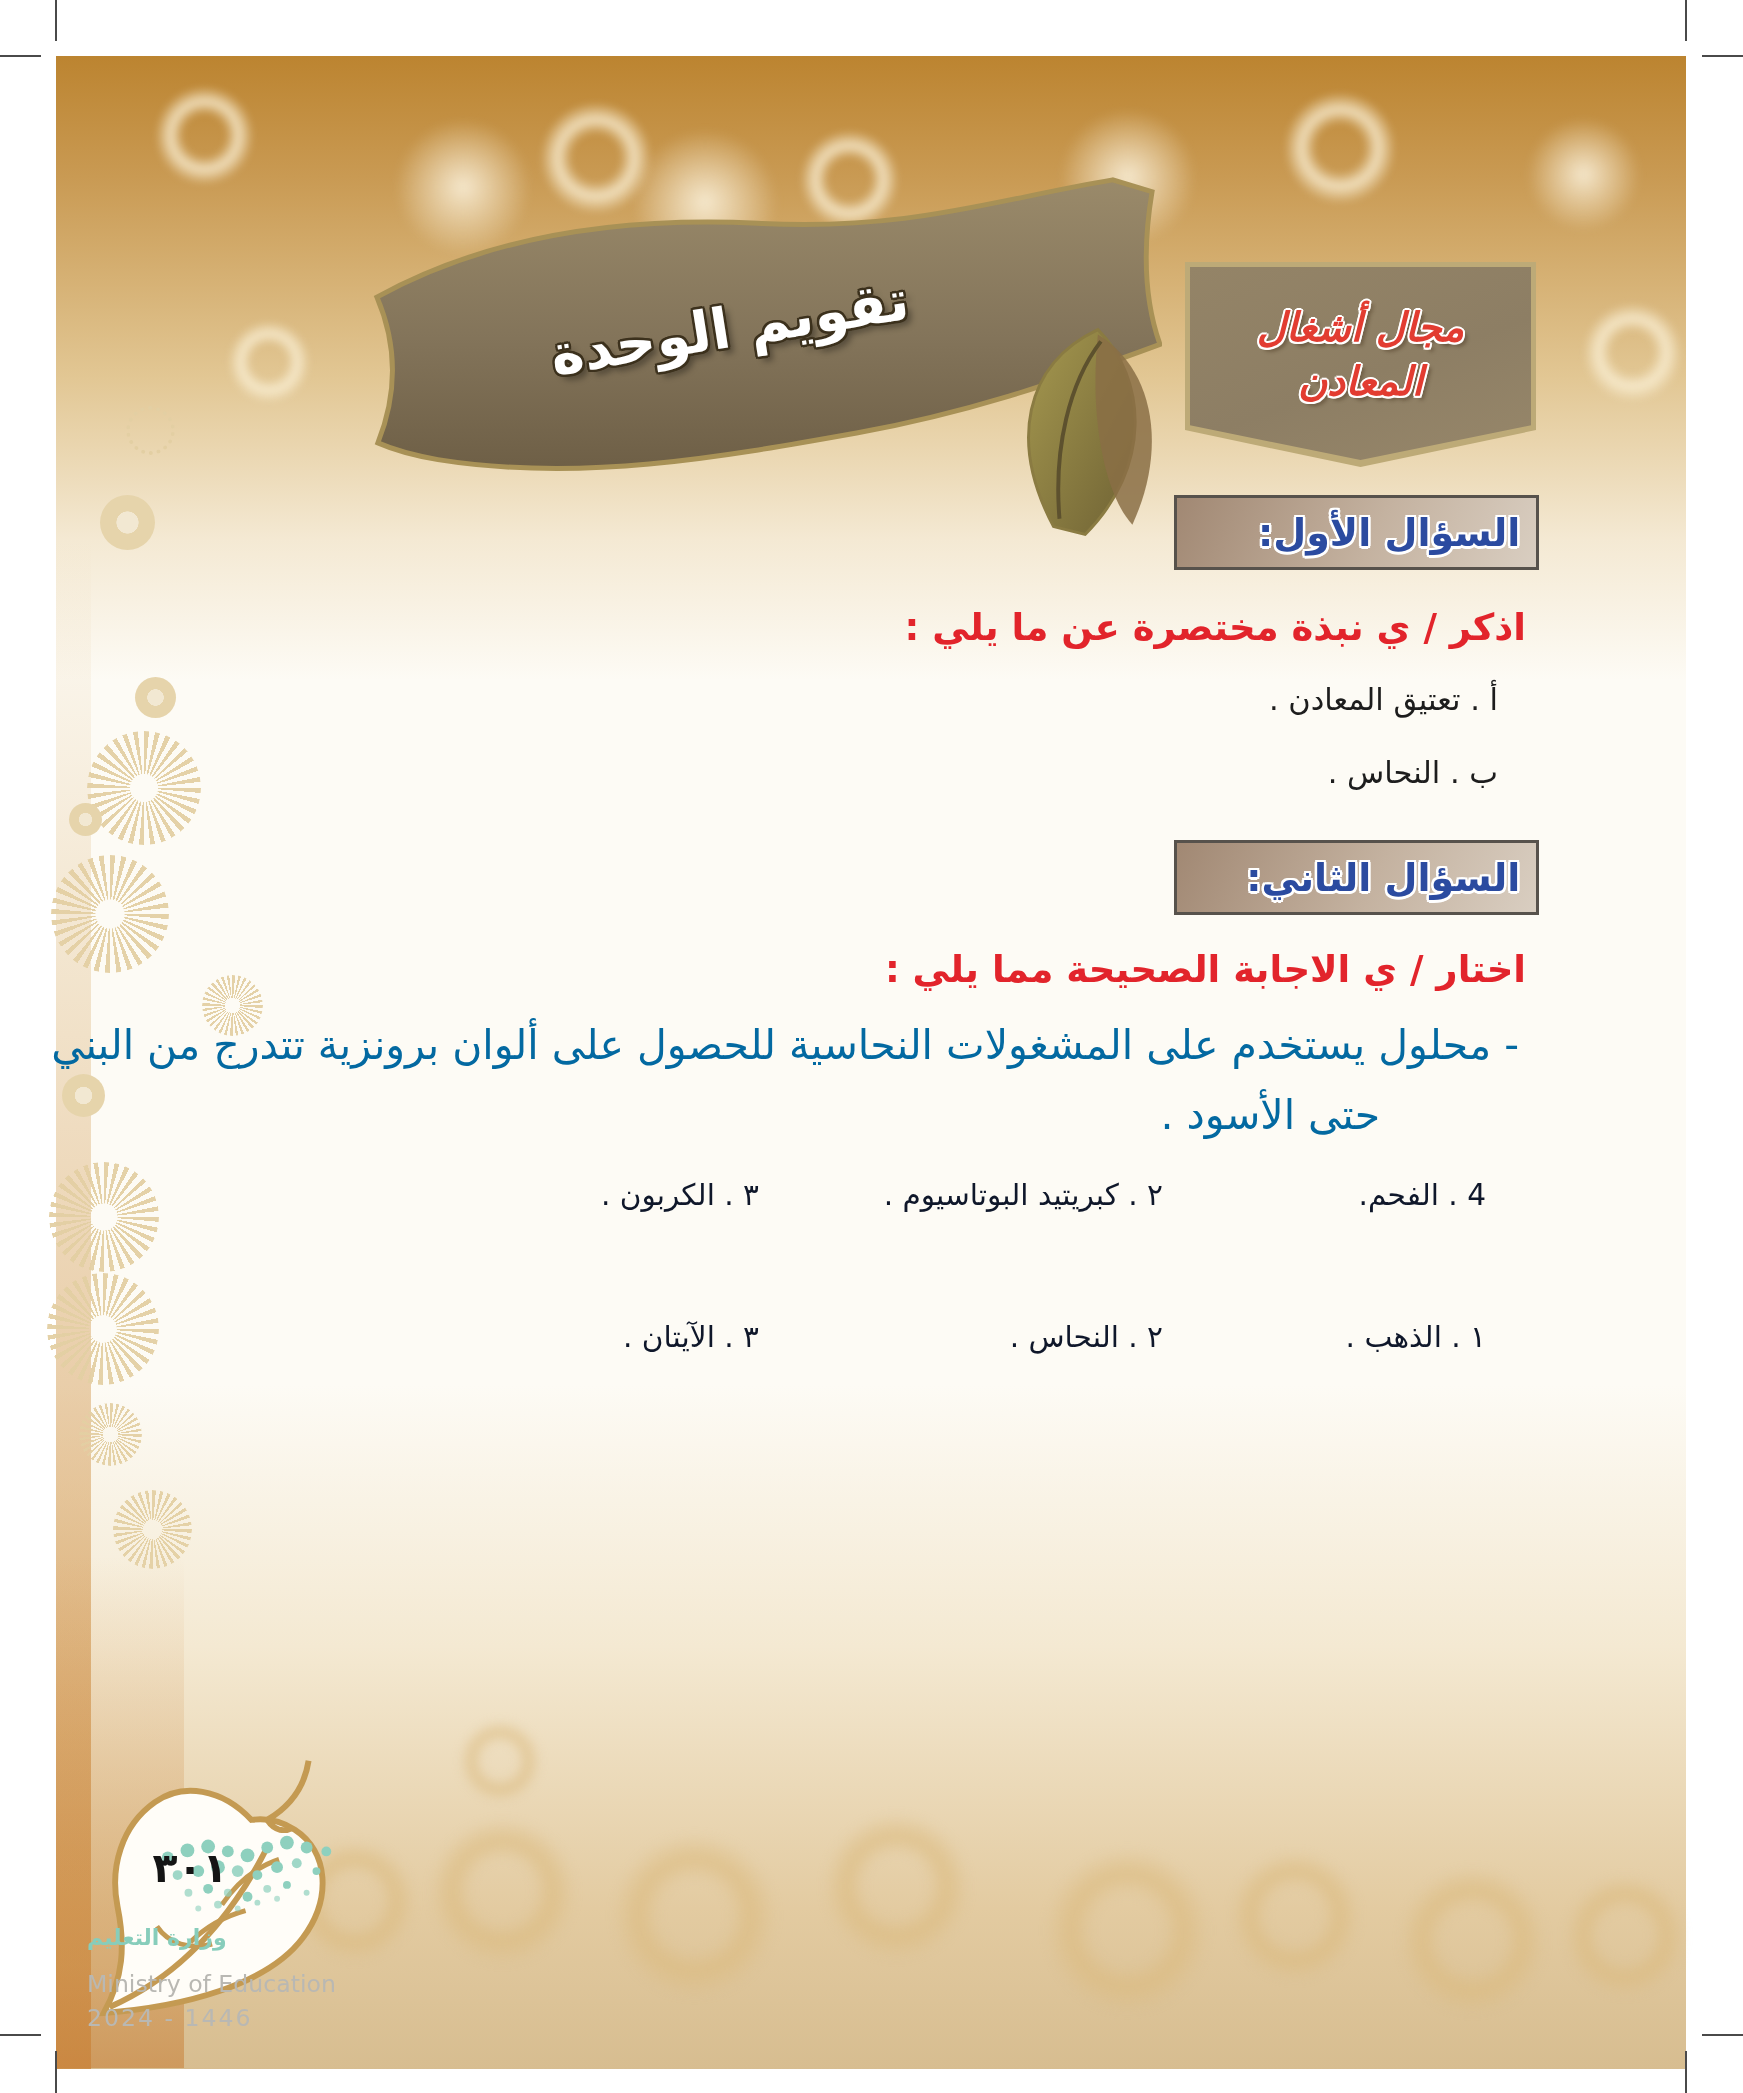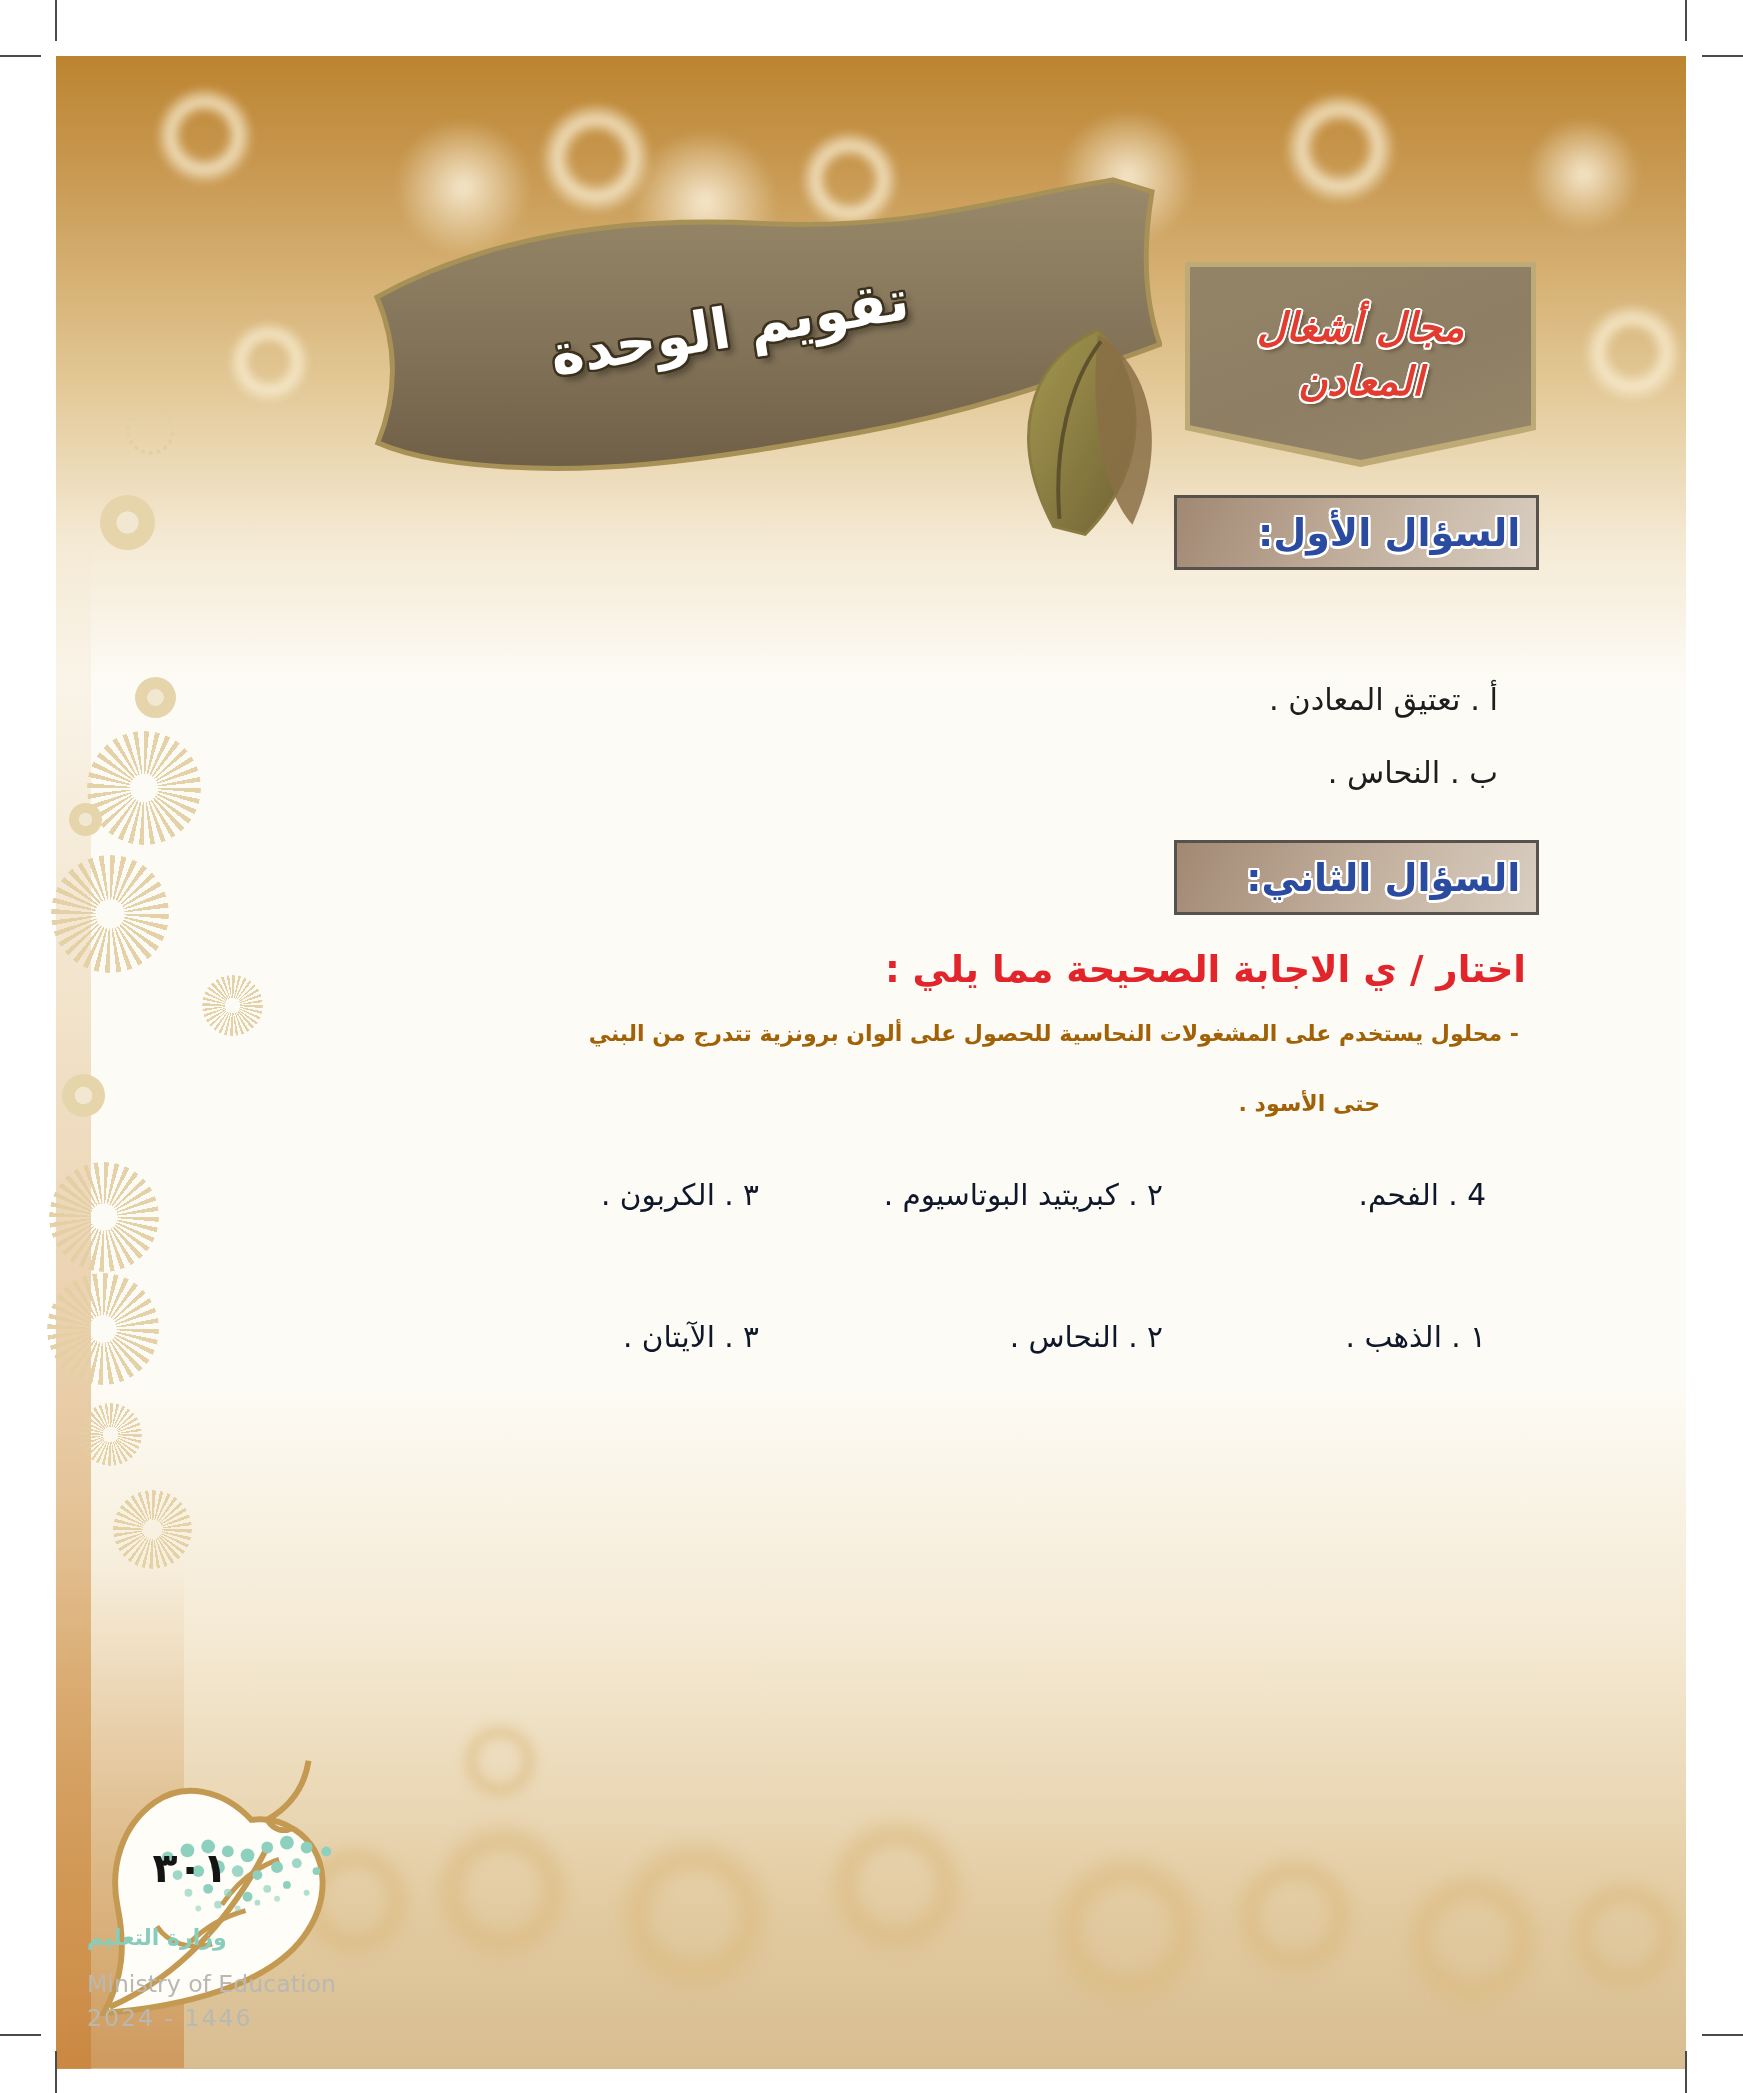--- a/index.html
+++ b/index.html
@@ -87,21 +87,21 @@
   .red-prompt{
     position:absolute;direction:rtl;white-space:nowrap;
     font-size:37px;font-weight:bold;color:#e2242b;
   }
   .list-item{
     position:absolute;direction:rtl;white-space:nowrap;
     font-size:30.5px;color:#1d1d1d;
   }
   .mcq-line{
     position:absolute;direction:rtl;white-space:nowrap;
-    font-size:22px;font-weight:bold;color:#a16207;
+    font-size:41px;font-weight:normal;color:#0369a1;
   }
   .opt{
     position:absolute;direction:rtl;white-space:nowrap;
     font-size:29.6px;color:#0f172a;
   }
   
   .leaf-svg{position:absolute;left:74px;top:1749px;}
   .page-num{
     position:absolute;left:131px;top:1844px;width:118px;text-align:center;
     font-size:41px;font-weight:bold;color:#141414;direction:rtl;
@@ -194,20 +194,21 @@
   <div class="plaque">
     <div class="plaque-inner">
       <div class="plaque-line">مجال أشغال</div>
       <div class="plaque-line">المعادن</div>
     </div>
   </div>
 
   <div class="qbar" style="top:495px">
     <span class="qbar-label">السؤال الأول:</span>
   </div>
+  <div class="red-prompt" style="top:606px;right:218px">اذكر / ي نبذة مختصرة عن ما يلي :</div>
   <div class="list-item" style="top:682px;right:246px">أ . تعتيق المعادن .</div>
   <div class="list-item" style="top:755px;right:246px">ب . النحاس .</div>
 
   <div class="qbar" style="top:840px">
     <span class="qbar-label">السؤال الثاني:</span>
   </div>
   <div class="red-prompt" style="top:948px;right:218px">اختار / ي الاجابة الصحيحة مما يلي :</div>
 
   <div class="mcq-line" style="top:1021px;right:225px">- محلول يستخدم على المشغولات النحاسية للحصول على ألوان برونزية تتدرج من البني</div>
   <div class="mcq-line" style="top:1091px;right:364px">حتى الأسود .</div>

